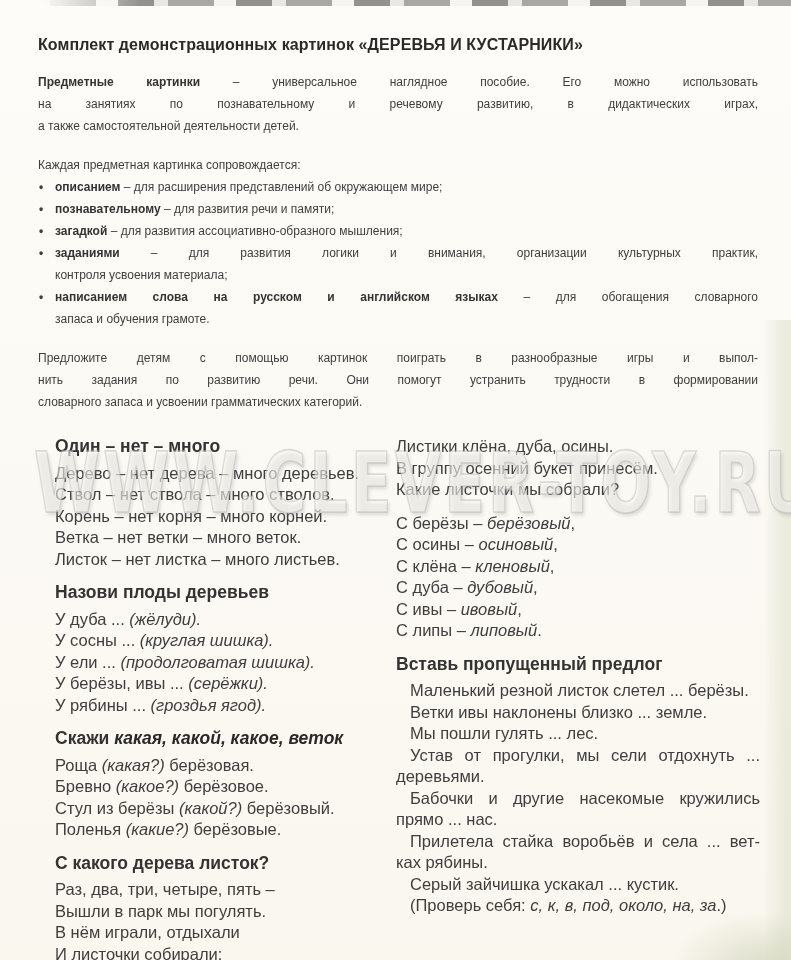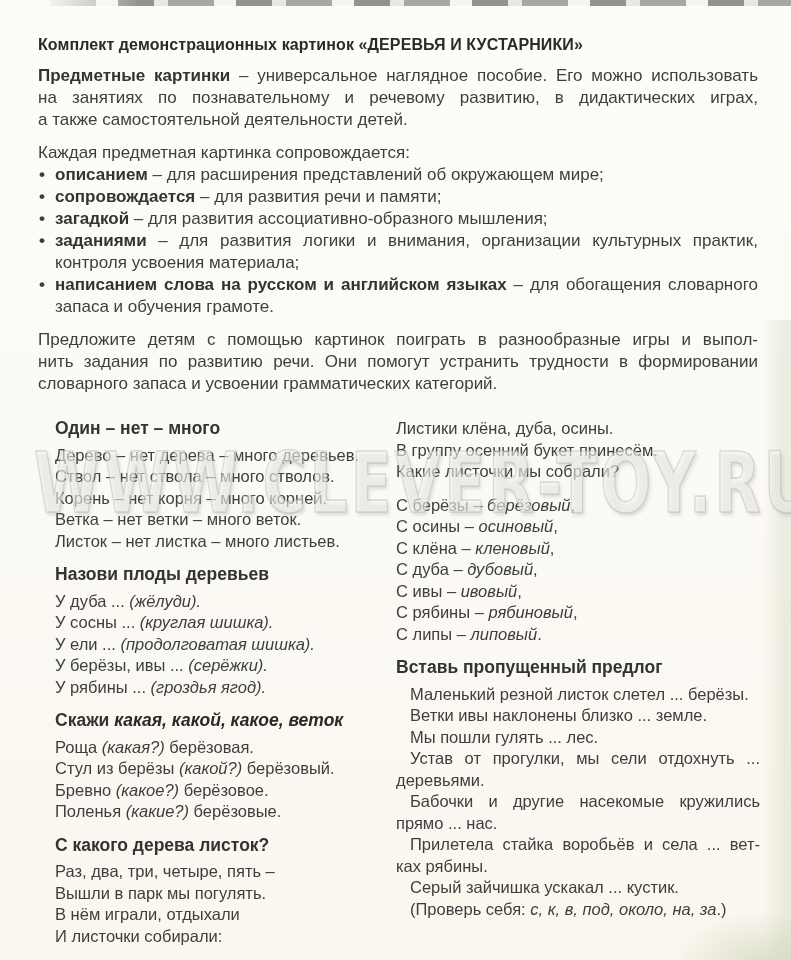--- a/index.html
+++ b/index.html
@@ -25,21 +25,21 @@
   }
   .corner-blob{
     position:absolute;right:-12px;bottom:-16px;width:130px;height:64px;
     background:radial-gradient(ellipse at 70% 85%,rgba(193,200,168,.55),rgba(193,200,168,0) 72%);
   }
   .content{position:relative;padding:30px 34px 0 38px;z-index:1;}
   .title{
     font-size:16px;font-weight:700;color:#2a2a2a;
     letter-spacing:.1px;margin:6px 0 0 0;white-space:nowrap;
   }
-  .block{margin-top:11px;font-size:17px;line-height:22px;width:720px;}
+  .block{margin-top:17px;font-size:12px;line-height:22px;width:720px;}
   .ln{min-height:22px;}
   .ln:not(.jf){white-space:nowrap;}
   .jf{text-align:justify;text-align-last:justify;}
   .bl{padding-left:17px;position:relative;}
   .bl::before{content:"\2022";position:absolute;left:1px;font-weight:700;}
   .hg{padding-left:17px;}
   .b{font-weight:700;color:#333;}
   .i{font-style:italic;}
   .bi{font-weight:700;font-style:italic;}
   .cols{display:flex;margin-top:15px;padding-left:17px;font-size:16.5px;line-height:21.5px;}
@@ -76,21 +76,21 @@
 
     <div class="block">
         <div class="ln jf"><span class="b">Предметные картинки</span><span> – универсальное наглядное пособие. Его можно использовать</span></div>
         <div class="ln jf"><span>на занятиях по познавательному и речевому развитию, в дидактических играх,</span></div>
         <div class="ln"><span>а также самостоятельной деятельности детей.</span></div>
       </div>
 
     <div class="block">
         <div class="ln"><span>Каждая предметная картинка сопровождается:</span></div>
         <div class="ln bl"><span class="b">описанием</span><span> – для расширения представлений об окружающем мире;</span></div>
-        <div class="ln bl"><span class="b">сопровождается</span><span> – для развития речи и памяти;</span></div>
+        <div class="ln bl"><span class="b">познавательному</span><span> – для развития речи и памяти;</span></div>
         <div class="ln bl"><span class="b">загадкой</span><span> – для развития ассоциативно-образного мышления;</span></div>
         <div class="ln bl jf"><span class="b">заданиями</span><span> – для развития логики и внимания, организации культурных практик,</span></div>
         <div class="ln hg"><span>контроля усвоения материала;</span></div>
         <div class="ln bl jf"><span class="b">написанием слова на русском и английском языках</span><span> – для обогащения словарного</span></div>
         <div class="ln hg"><span>запаса и обучения грамоте.</span></div>
       </div>
 
     <div class="block">
         <div class="ln jf"><span>Предложите детям с помощью картинок поиграть в разнообразные игры и выпол-</span></div>
         <div class="ln jf"><span>нить задания по развитию речи. Они помогут устранить трудности в формировании</span></div>
@@ -111,22 +111,22 @@
             <div class="h"><span class="b">Назови плоды деревьев</span></div>
             <div class="ln"><span>У дуба ... </span><span class="i">(жёлуди).</span></div>
             <div class="ln"><span>У сосны ... </span><span class="i">(круглая шишка).</span></div>
             <div class="ln"><span>У ели ... </span><span class="i">(продолговатая шишка).</span></div>
             <div class="ln"><span>У берёзы, ивы ... </span><span class="i">(серёжки).</span></div>
             <div class="ln"><span>У рябины ... </span><span class="i">(гроздья ягод).</span></div>
           </div>
           <div class="section">
             <div class="h"><span class="b">Скажи </span><span class="bi">какая, какой, какое, веток</span></div>
             <div class="ln"><span>Роща </span><span class="i">(какая?)</span><span> берёзовая.</span></div>
+            <div class="ln"><span>Бревно </span><span class="i">(какое?)</span><span> берёзовое.</span></div>
             <div class="ln"><span>Стул из берёзы </span><span class="i">(какой?)</span><span> берёзовый.</span></div>
-            <div class="ln"><span>Бревно </span><span class="i">(какое?)</span><span> берёзовое.</span></div>
             <div class="ln"><span>Поленья </span><span class="i">(какие?)</span><span> берёзовые.</span></div>
           </div>
           <div class="section">
             <div class="h"><span class="b">С какого дерева листок?</span></div>
             <div class="ln"><span>Раз, два, три, четыре, пять –</span></div>
             <div class="ln"><span>Вышли в парк мы погулять.</span></div>
             <div class="ln"><span>В нём играли, отдыхали</span></div>
             <div class="ln"><span>И листочки собирали:</span></div>
           </div>
         </div>
@@ -135,21 +135,20 @@
             <div class="ln"><span>Листики клёна, дуба, осины.</span></div>
             <div class="ln"><span>В группу осенний букет принесём.</span></div>
             <div class="ln"><span>Какие листочки мы собрали?</span></div>
           </div>
           <div class="section">
             <div class="ln"><span>С берёзы – </span><span class="i">берёзовый</span><span>,</span></div>
             <div class="ln"><span>С осины – </span><span class="i">осиновый</span><span>,</span></div>
             <div class="ln"><span>С клёна – </span><span class="i">кленовый</span><span>,</span></div>
             <div class="ln"><span>С дуба – </span><span class="i">дубовый</span><span>,</span></div>
             <div class="ln"><span>С ивы – </span><span class="i">ивовый</span><span>,</span></div>
-            <div class="ln"><span>С рябины – </span><span class="i">рябиновый</span><span>,</span></div>
             <div class="ln"><span>С липы – </span><span class="i">липовый</span><span>.</span></div>
           </div>
           <div class="section">
             <div class="h"><span class="b">Вставь пропущенный предлог</span></div>
             <div class="ln ind"><span>Маленький резной листок слетел ... берёзы.</span></div>
             <div class="ln ind"><span>Ветки ивы наклонены близко ... земле.</span></div>
             <div class="ln ind"><span>Мы пошли гулять ... лес.</span></div>
             <div class="ln ind jf"><span>Устав от прогулки, мы сели отдохнуть ...</span></div>
             <div class="ln"><span>деревьями.</span></div>
             <div class="ln ind jf"><span>Бабочки и другие насекомые кружились</span></div>

